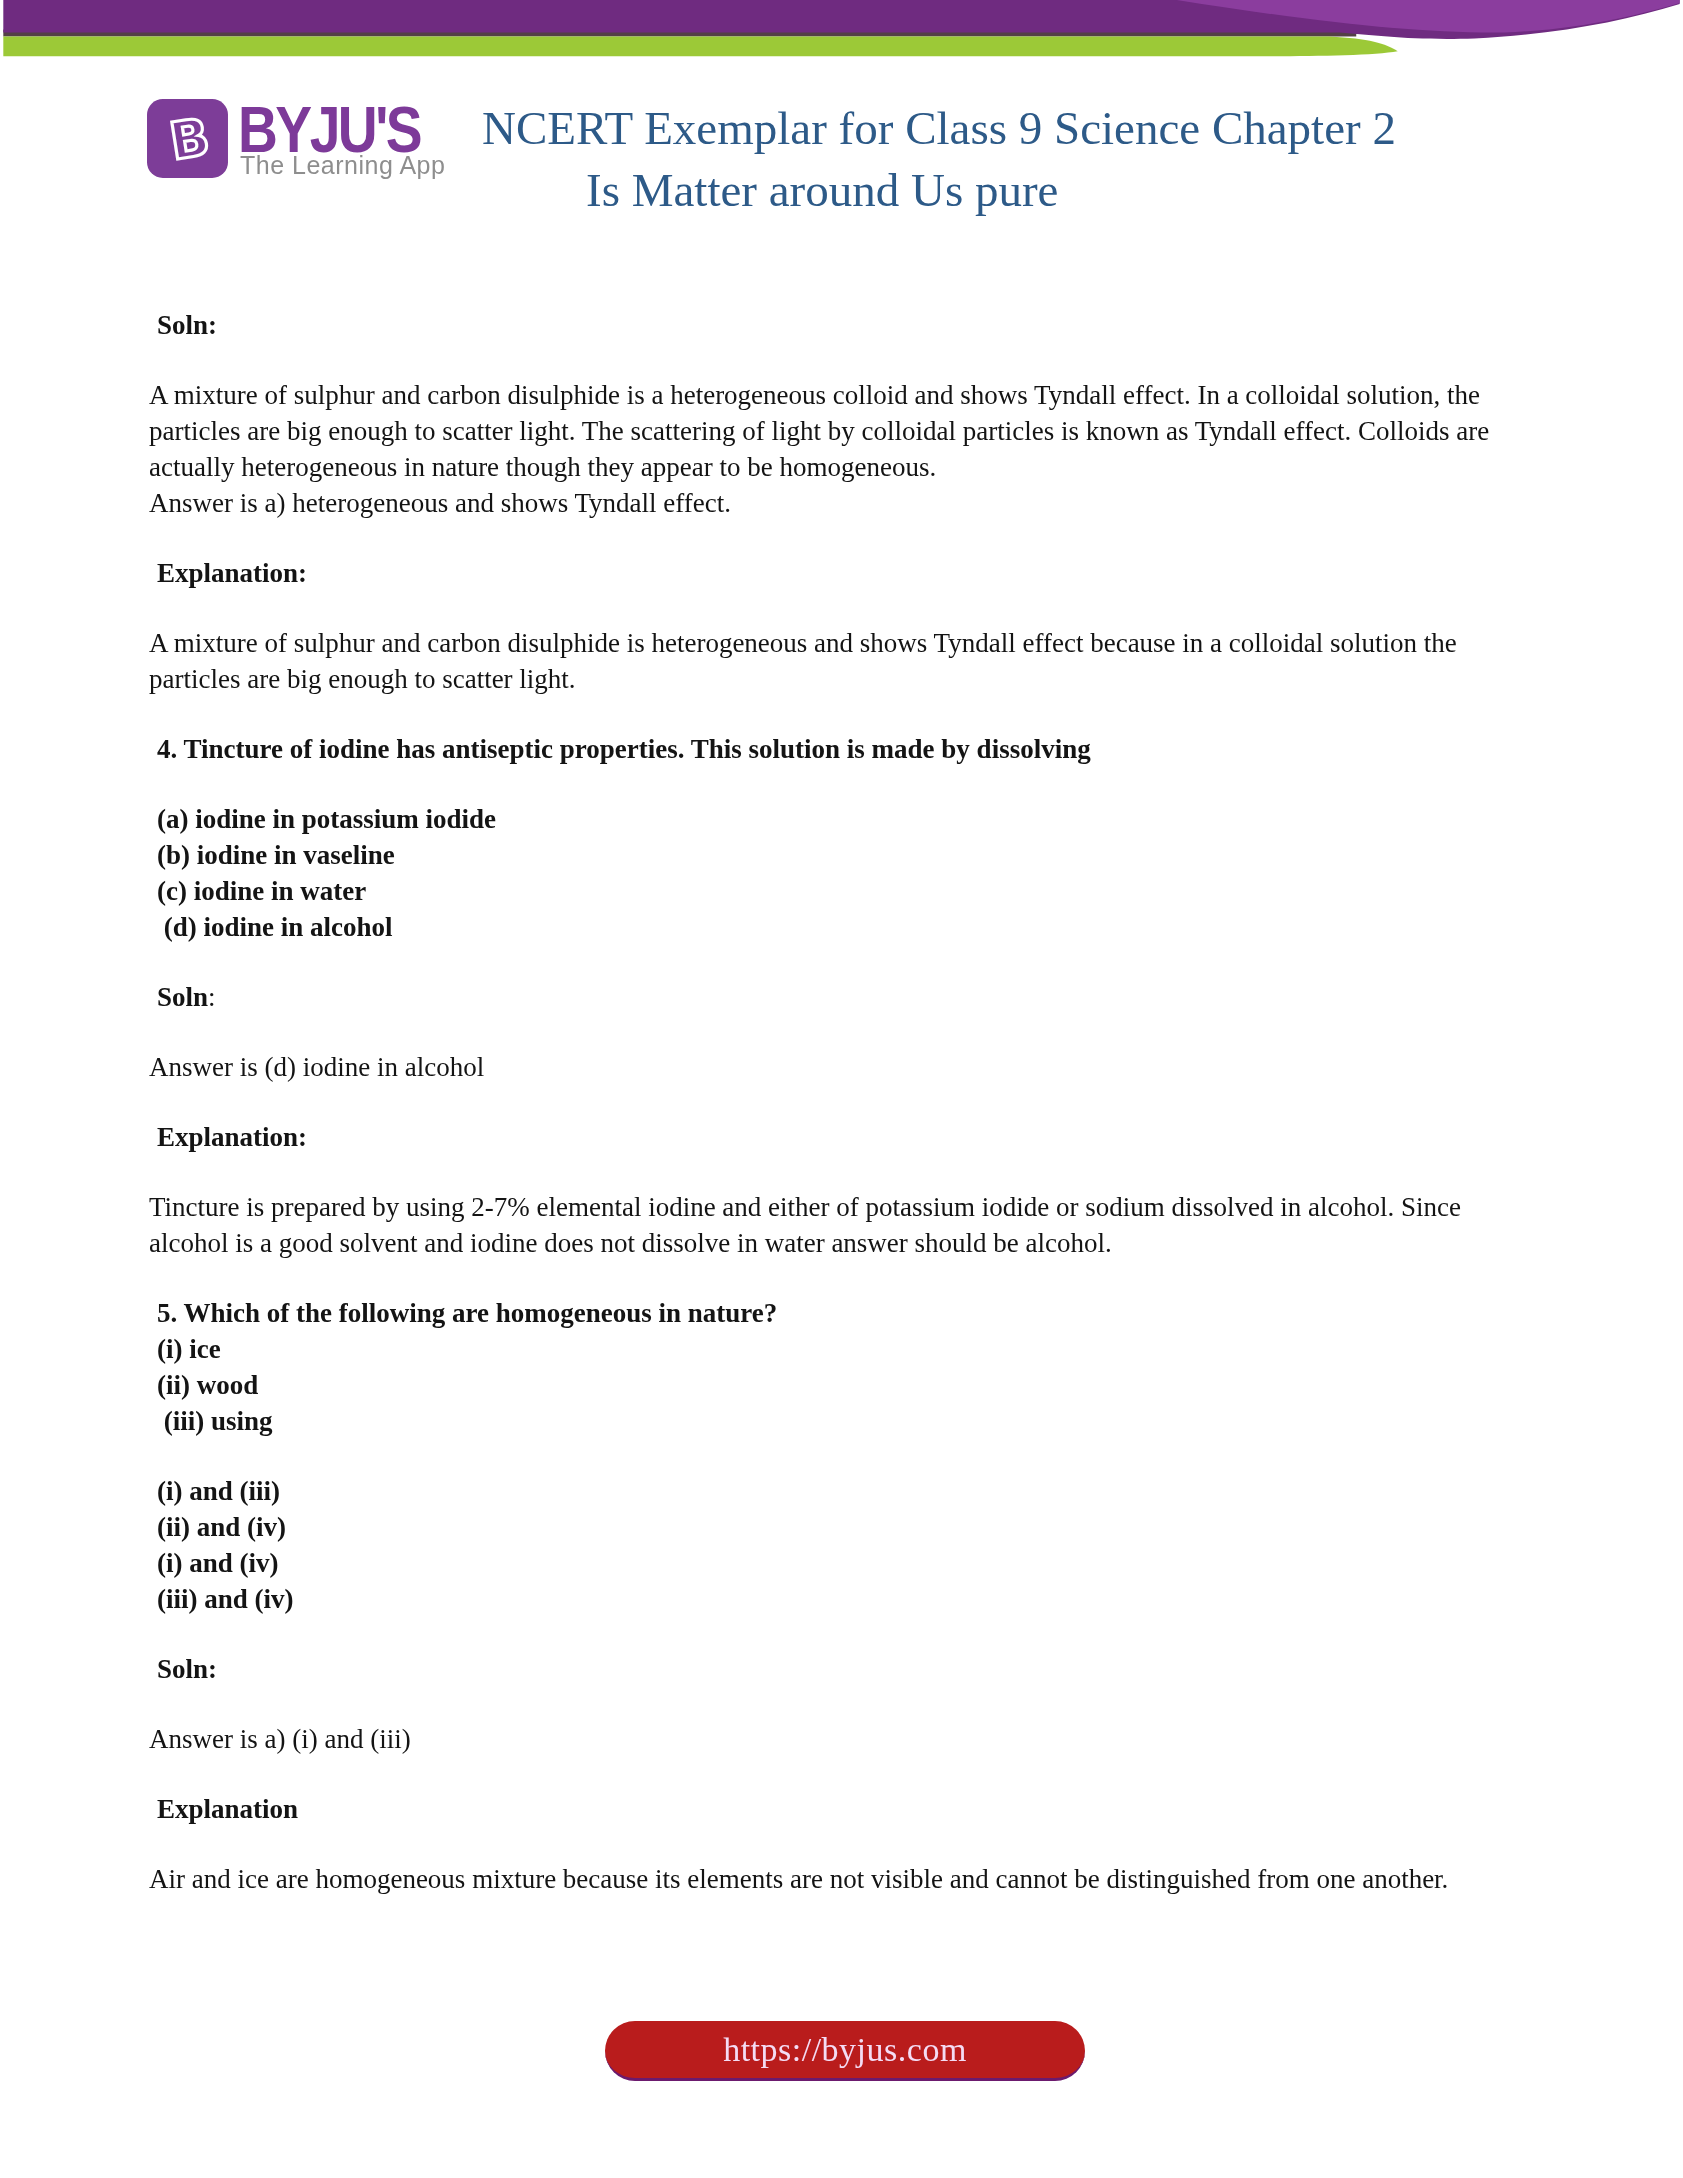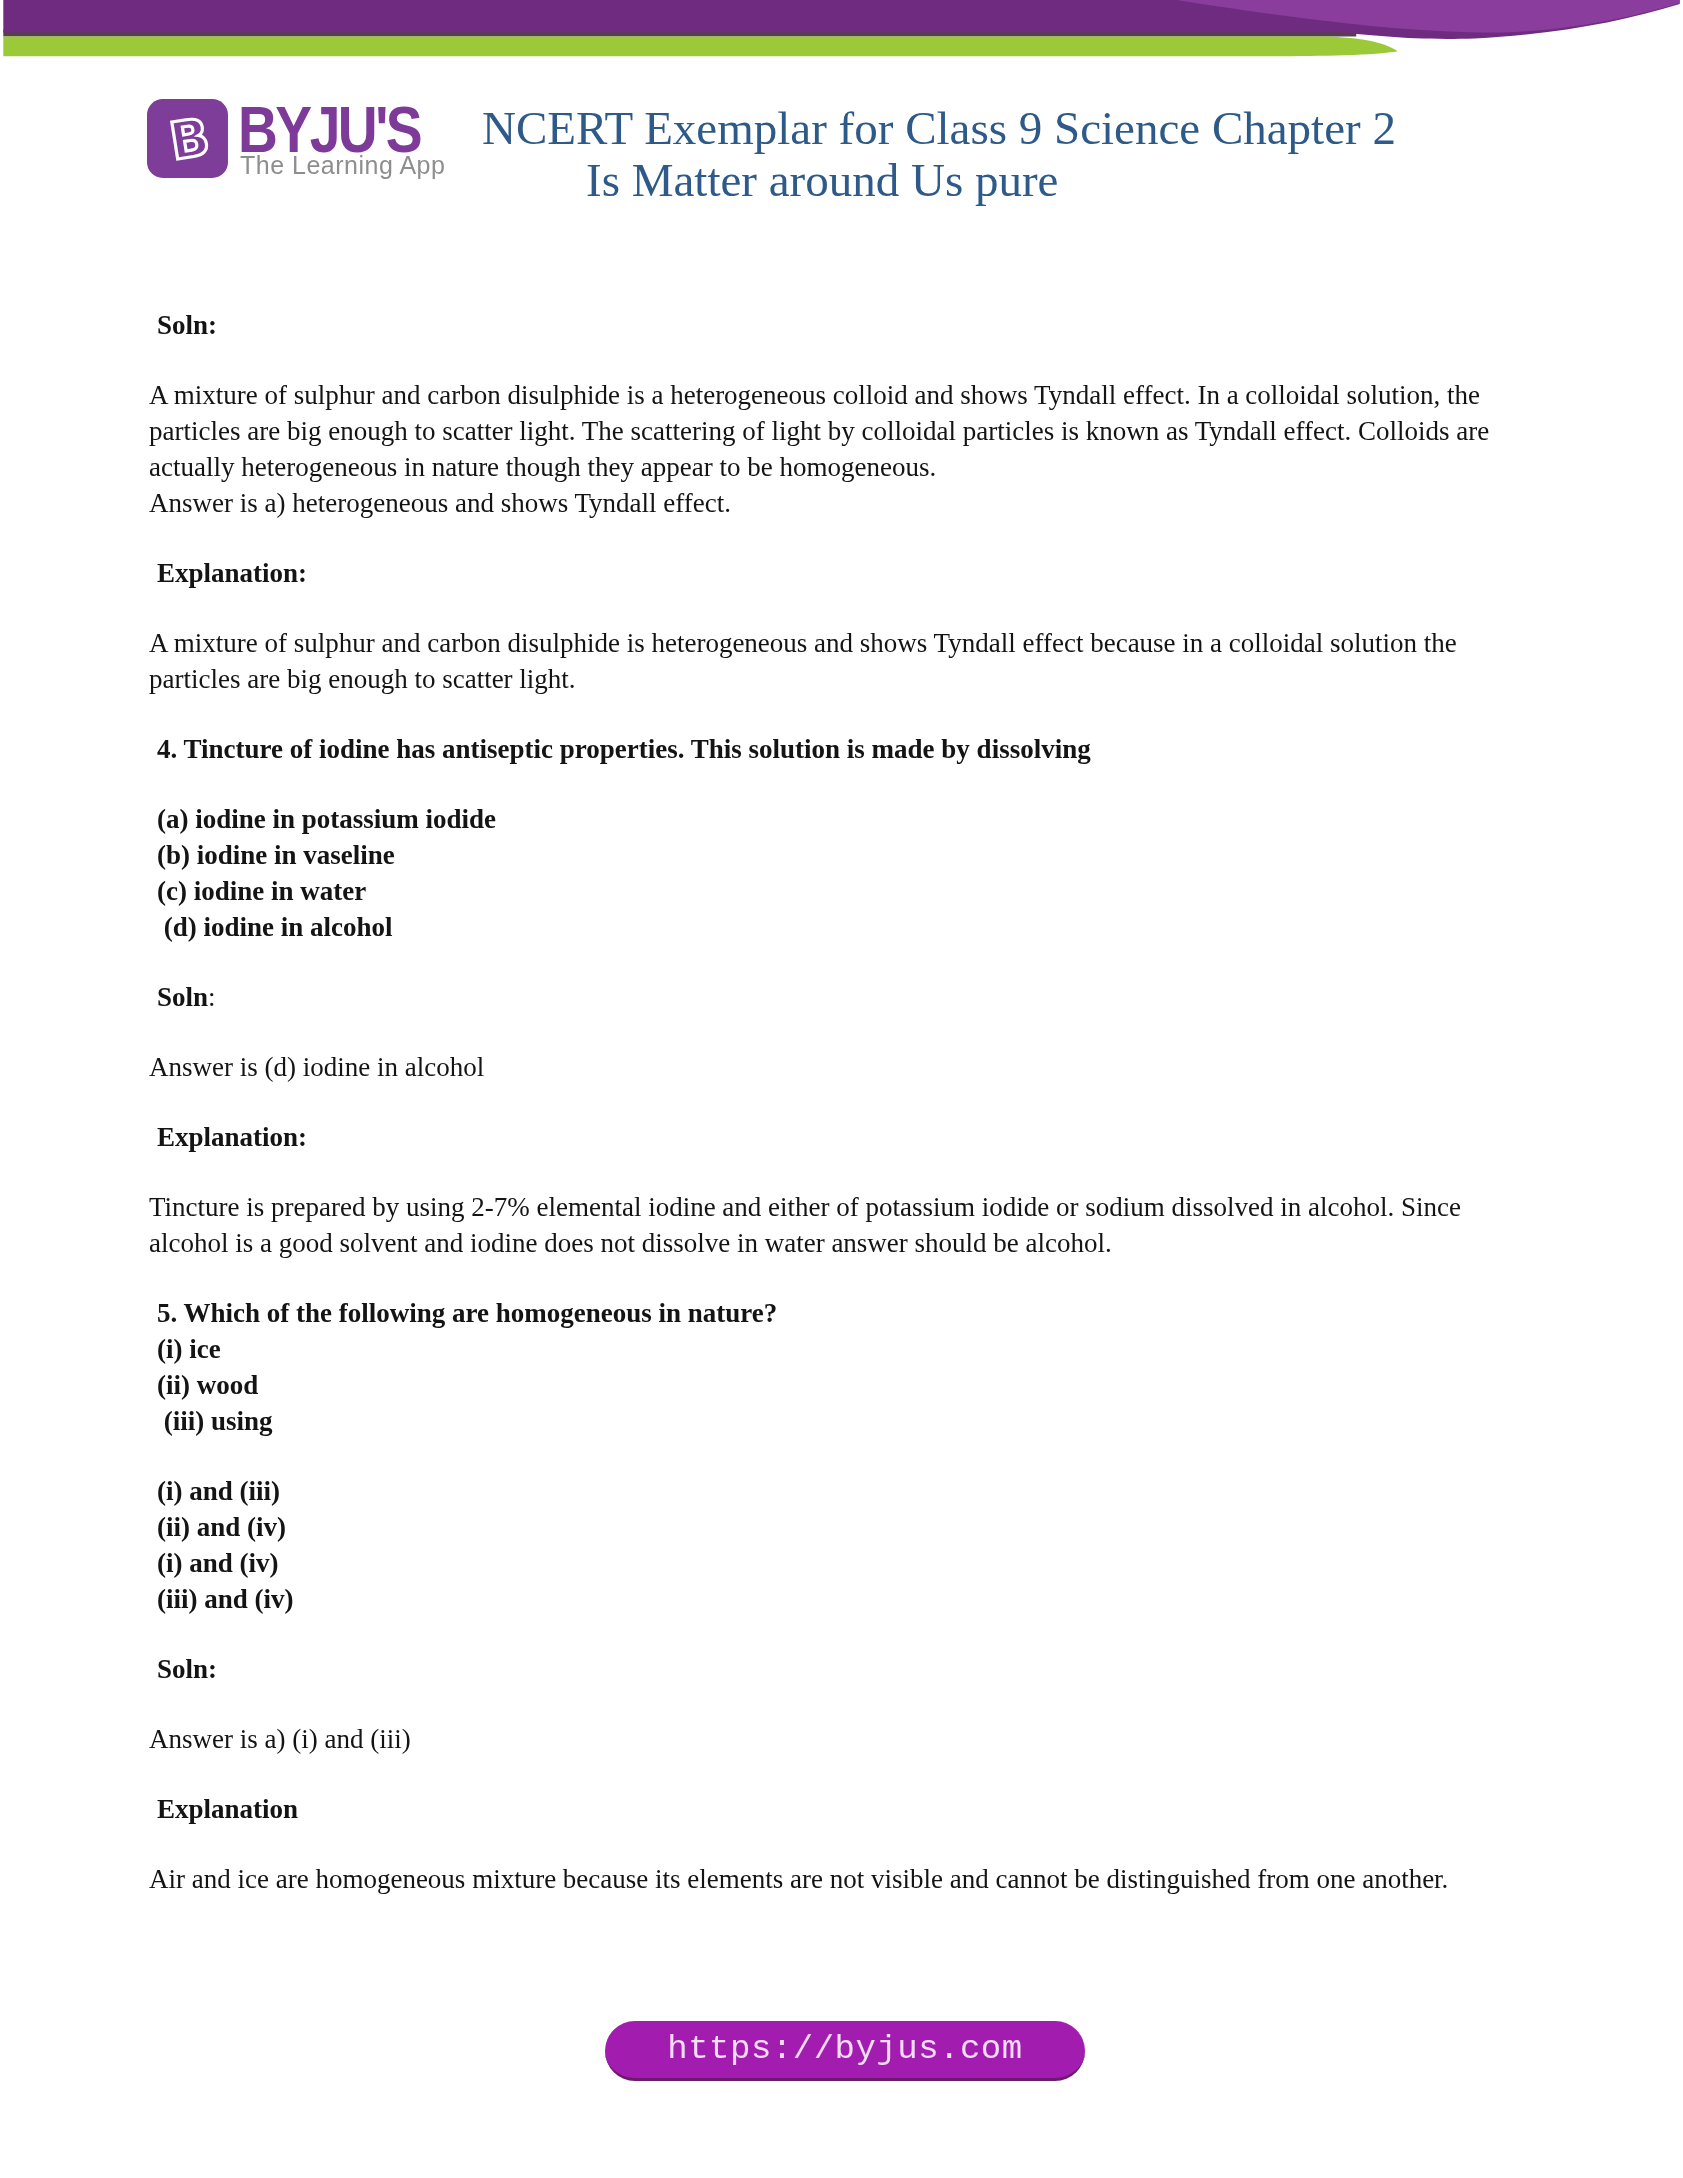--- a/index.html
+++ b/index.html
@@ -19,36 +19,36 @@
     transform:scaleX(.85);transform-origin:left top;white-space:nowrap;
   }
   .tagline{
     position:absolute;left:240px;top:153px;
     font-family:"Liberation Sans",sans-serif;font-size:25px;line-height:1;
     color:#8e8e8e;white-space:nowrap;letter-spacing:0.5px;
   }
   
   .title-line{position:absolute;color:#2d5a88;font-size:47px;line-height:1.1;white-space:nowrap;font-family:Liberation Serif, serif;}
   .title-1{left:482px;top:103px;}
-  .title-2{left:586px;top:155px;}
+  .title-2{left:586px;top:165px;}
   
   .content{
     position:absolute;left:149px;top:307px;width:1352px;
     font-size:27px;line-height:36px;
   }
   .blk{margin:34px 0 0 0;}
   .blk:first-child{margin-top:0;}
   .b{font-weight:bold;margin-left:8px;}
   .line{white-space:pre-wrap;}
   
   .url-btn{
     position:absolute;left:605px;top:2021px;width:480px;height:60px;
-    background:#a21caf;border-radius:32px;border-bottom:3px solid #6b1a6e;
+    background:#b91c1c;border-radius:32px;border-bottom:3px solid #6b1a6e;
     box-sizing:border-box;text-align:center;
-    font-family:Liberation Mono, monospace;font-size:34px;line-height:57px;
+    font-family:Liberation Serif, serif;font-size:34px;line-height:57px;
     color:#f4dcf4;letter-spacing:0.5px;cursor:pointer;
   }
 </style>
 </head>
 <body>
 
 <div class="page">
 
   <svg class="hdr-svg" width="1683" height="71" viewBox="0 0 1700 72" aria-hidden="true">
 

